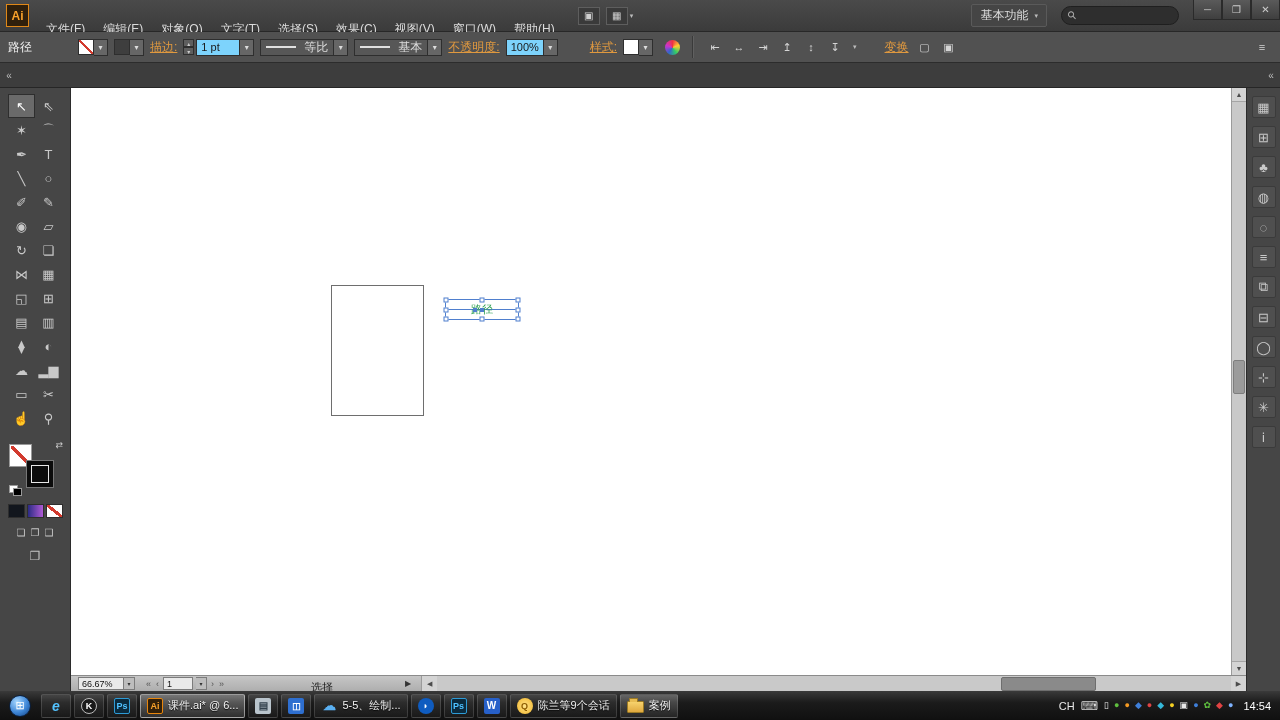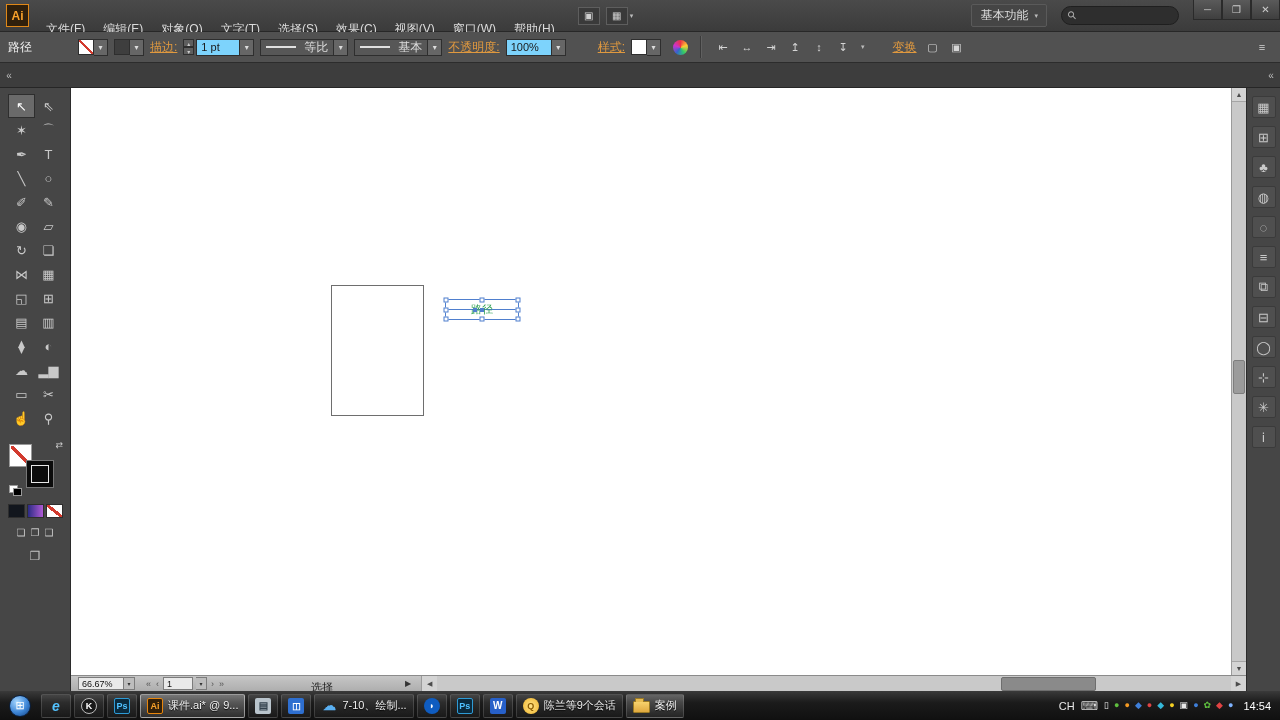--- a/index.html
+++ b/index.html
@@ -201,21 +201,21 @@
     </div>
     <div class="combo">
       <span class="linedrop">
           <span class="line-sample"></span>
           <span>基本</span>
         </span>
       <span class="dd">▾</span>
     </div>
     <span class="link">不透明度:</span>
     <div class="combo">
-      <span class="field" style="width:46px">100%</span>
+      <span class="field" style="width:38px">100%</span>
       <span class="dd">▾</span>
     </div>
     <span class="link" style="margin-left:26px">样式:</span>
     <div class="combo">
       <span class="cb-swatch"></span>
       <span class="dd">▾</span>
     </div>
     <span class="recolor"></span>
     <span class="vsep"></span>
     <div class="align-group">
@@ -456,36 +456,36 @@
 
         </div>
 
         <div class="task">
           <span class="task-icon ic-ps">Ps</span>
 
         </div>
 
         <div class="task active">
           <span class="task-icon ic-ai">Ai</span>
-          <span class="task-label">课件.ai* @ 9...</span>
+          <span class="task-label">课件.ai* @ 6...</span>
         </div>
 
         <div class="task">
           <span class="task-icon ic-note">▤</span>
 
         </div>
 
         <div class="task">
           <span class="task-icon ic-blue">◫</span>
 
         </div>
 
         <div class="task">
           <span class="task-icon ic-cloud">☁</span>
-          <span class="task-label">7-10、绘制...</span>
+          <span class="task-label">5-5、绘制...</span>
         </div>
 
         <div class="task">
           <span class="task-icon ic-thunder">◗</span>
 
         </div>
 
         <div class="task">
           <span class="task-icon ic-ps">Ps</span>
 

